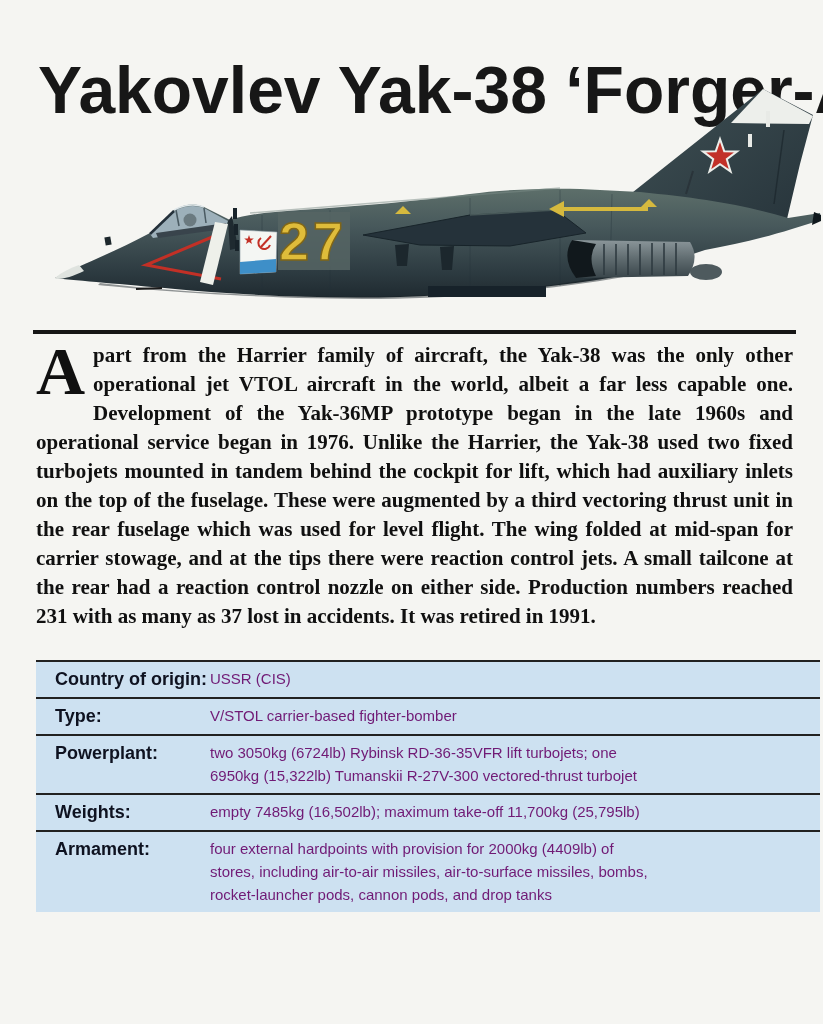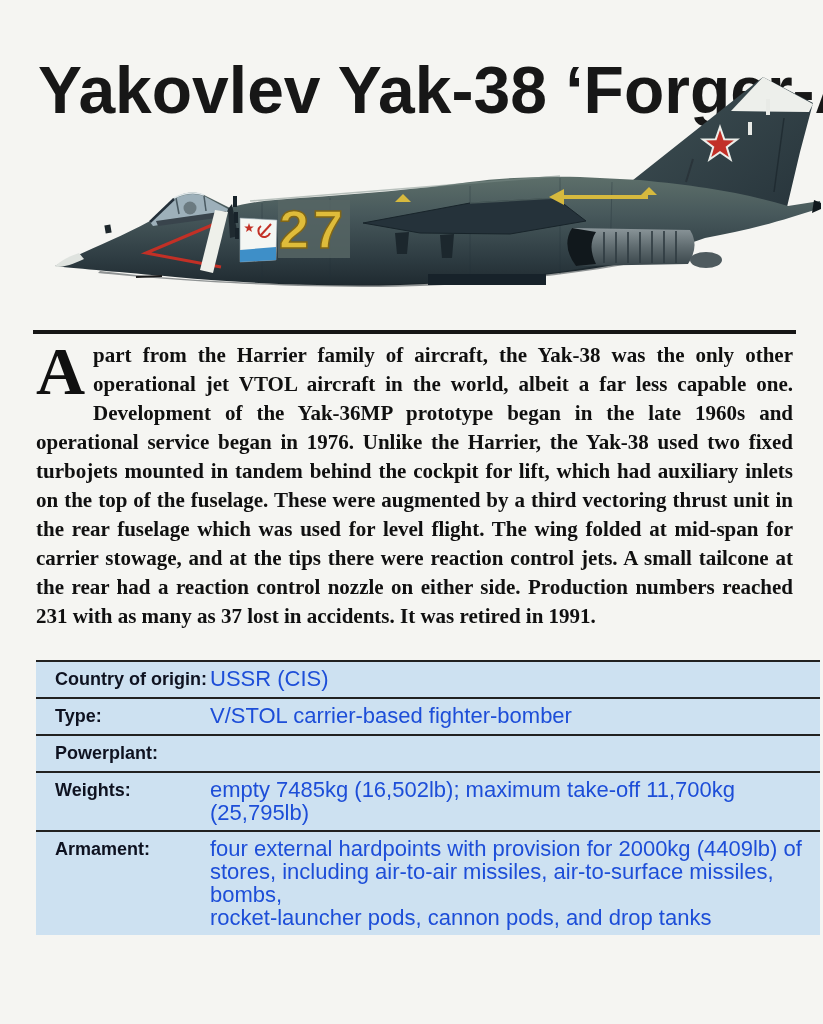--- a/index.html
+++ b/index.html
@@ -7,21 +7,21 @@
     width:823px;height:1024px;overflow:hidden;position:relative;
     background:#f5f5f2;
     font-family:"Liberation Sans", sans-serif;
   }
   .page{position:absolute;inset:0;}
   .page-title{
     position:absolute;left:38px;top:8px;width:760px;
     font-size:66px;font-weight:bold;letter-spacing:0px;color:#171717;
     font-family:"Liberation Sans", sans-serif;white-space:nowrap;
   }
-  .illustration{position:absolute;left:0;top:70px;width:823px;height:258px;}
+  .illustration{position:absolute;left:0;top:82px;width:823px;height:258px;}
   .rule{position:absolute;left:33px;top:330px;width:763px;height:4px;background:#161616;}
   .intro{
     position:absolute;left:36px;top:341px;width:757px;margin:0;
     font-family:"Liberation Serif", serif;font-weight:bold;
     font-size:21px;line-height:29px;text-align:justify;color:#101010;
   }
   .dropcap{
     float:left;font-size:68px;line-height:54px;height:56px;
     margin:3px 8px 0 0;font-weight:bold;color:#101010;
   }
@@ -29,21 +29,21 @@
     position:absolute;left:36px;top:660px;width:784px;
     background:#cde1f1;border-top:2px solid #212121;
   }
   .spec-row{display:grid;grid-template-columns:174px 1fr;padding:5px 0 6px 0;}
   .spec-row + .spec-row{border-top:2px solid #212121;}
   .spec-label{
     padding-left:19px;font-size:18px;font-weight:bold;color:#0e1220;
     line-height:23px;padding-top:1px;
   }
   .spec-value{
-    font-size:22px;color:#1d4ed8;line-height:23px;padding-right:10px;
+    font-size:15px;color:#701a75;line-height:23px;padding-right:10px;
     white-space:pre-line;
   }
 </style>
 </head>
 <body>
 
 <div class="page">
 
   <h1 class="page-title">Yakovlev Yak-38 ‘Forger-A’</h1>
 
@@ -180,20 +180,22 @@
     <div class="spec-row">
       <div class="spec-label">Country of origin:</div>
       <div class="spec-value">USSR (CIS)</div>
     </div>
     <div class="spec-row">
       <div class="spec-label">Type:</div>
       <div class="spec-value">V/STOL carrier-based fighter-bomber</div>
     </div>
     <div class="spec-row">
       <div class="spec-label">Powerplant:</div>
+      <div class="spec-value">two 3050kg (6724lb) Rybinsk RD-36-35VFR lift turbojets; one
+6950kg (15,322lb) Tumanskii R-27V-300 vectored-thrust turbojet</div>
     </div>
     <div class="spec-row">
       <div class="spec-label">Weights:</div>
       <div class="spec-value">empty 7485kg (16,502lb); maximum take-off 11,700kg (25,795lb)</div>
     </div>
     <div class="spec-row">
       <div class="spec-label">Armament:</div>
       <div class="spec-value">four external hardpoints with provision for 2000kg (4409lb) of
 stores, including air-to-air missiles, air-to-surface missiles, bombs,
 rocket-launcher pods, cannon pods, and drop tanks</div>

